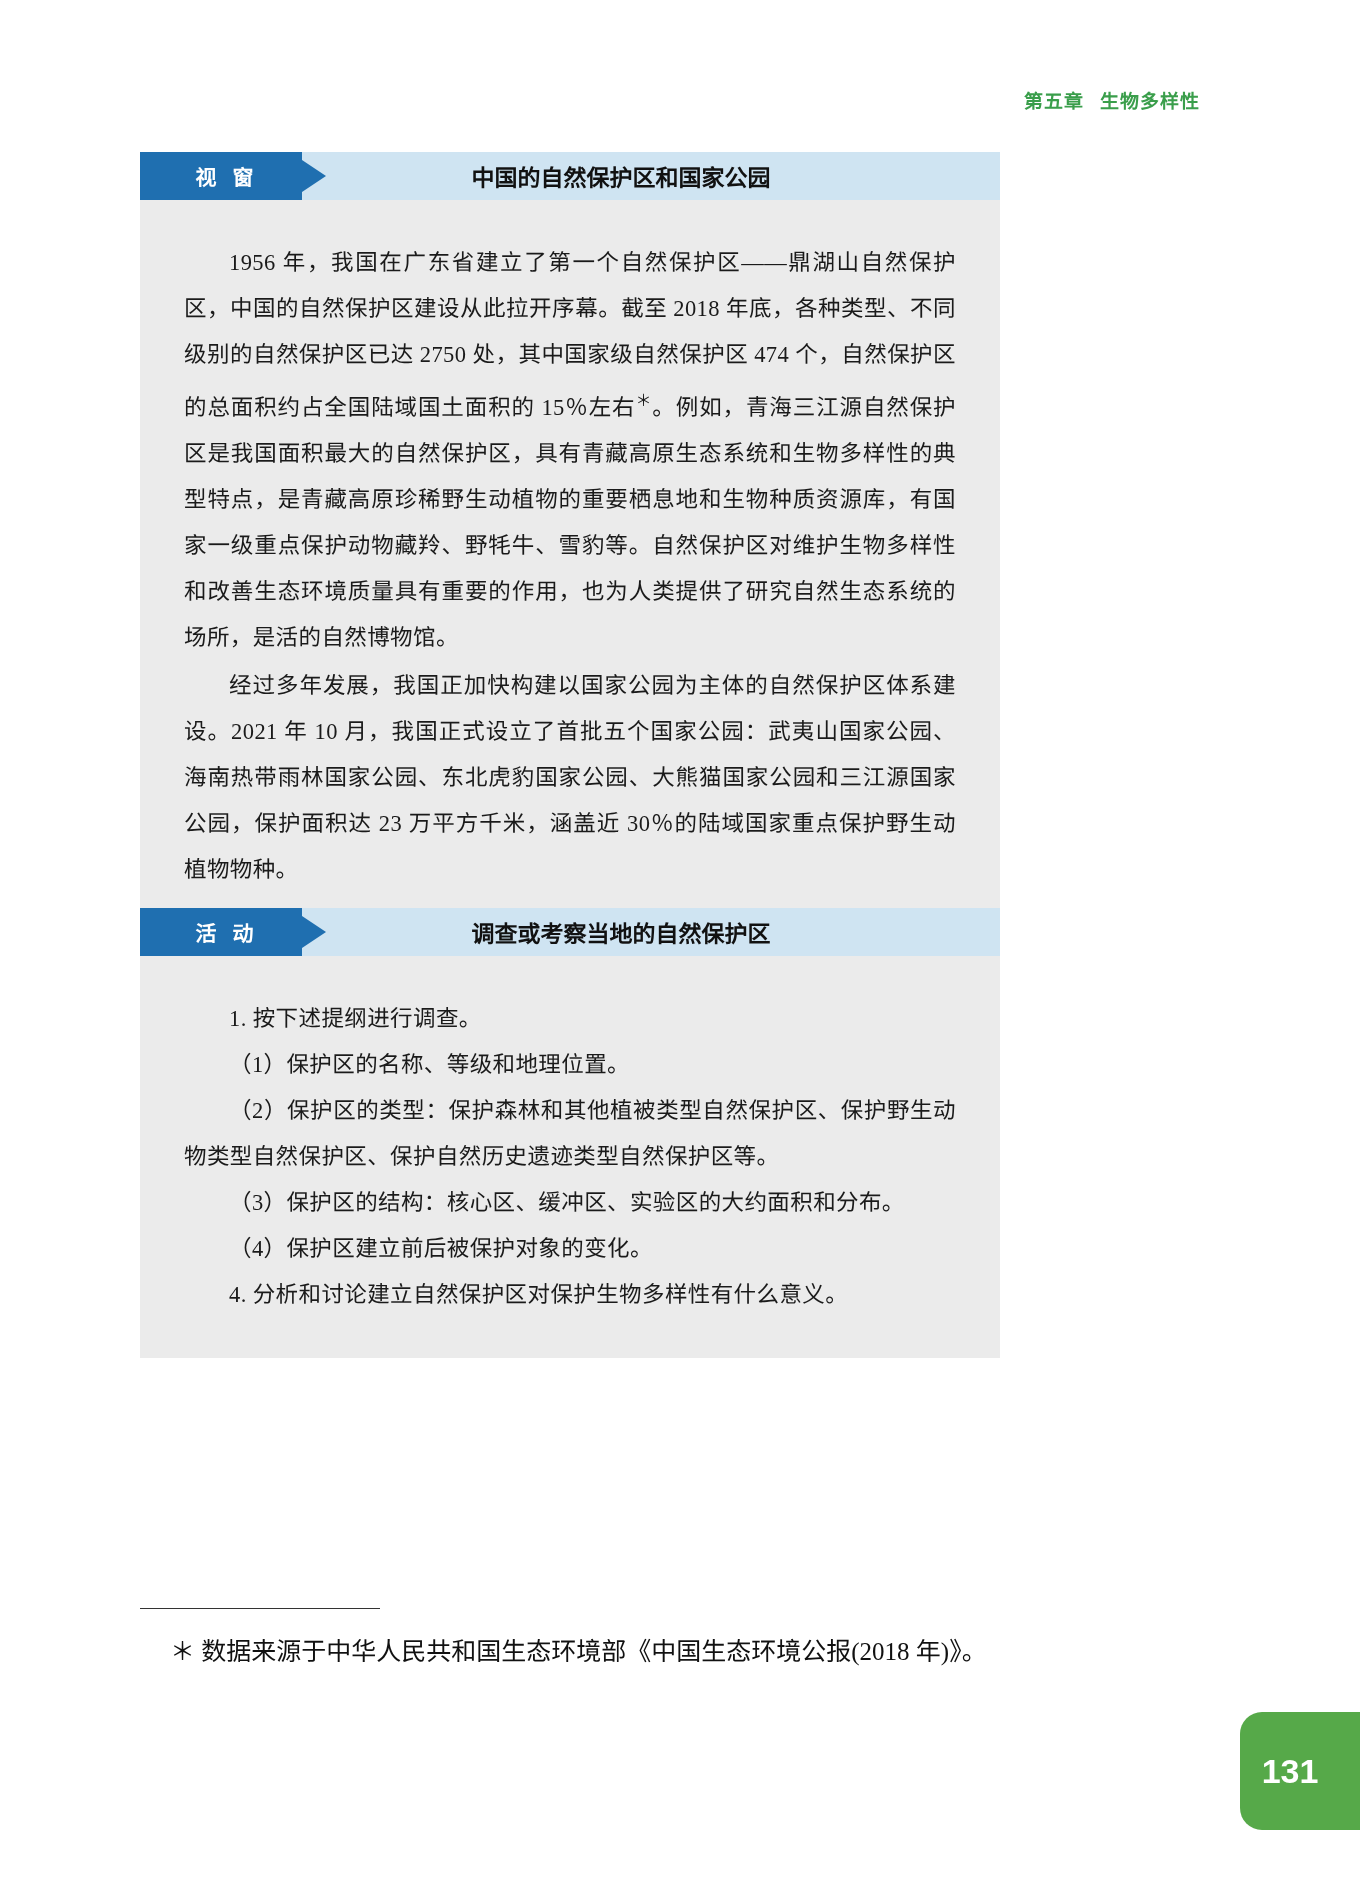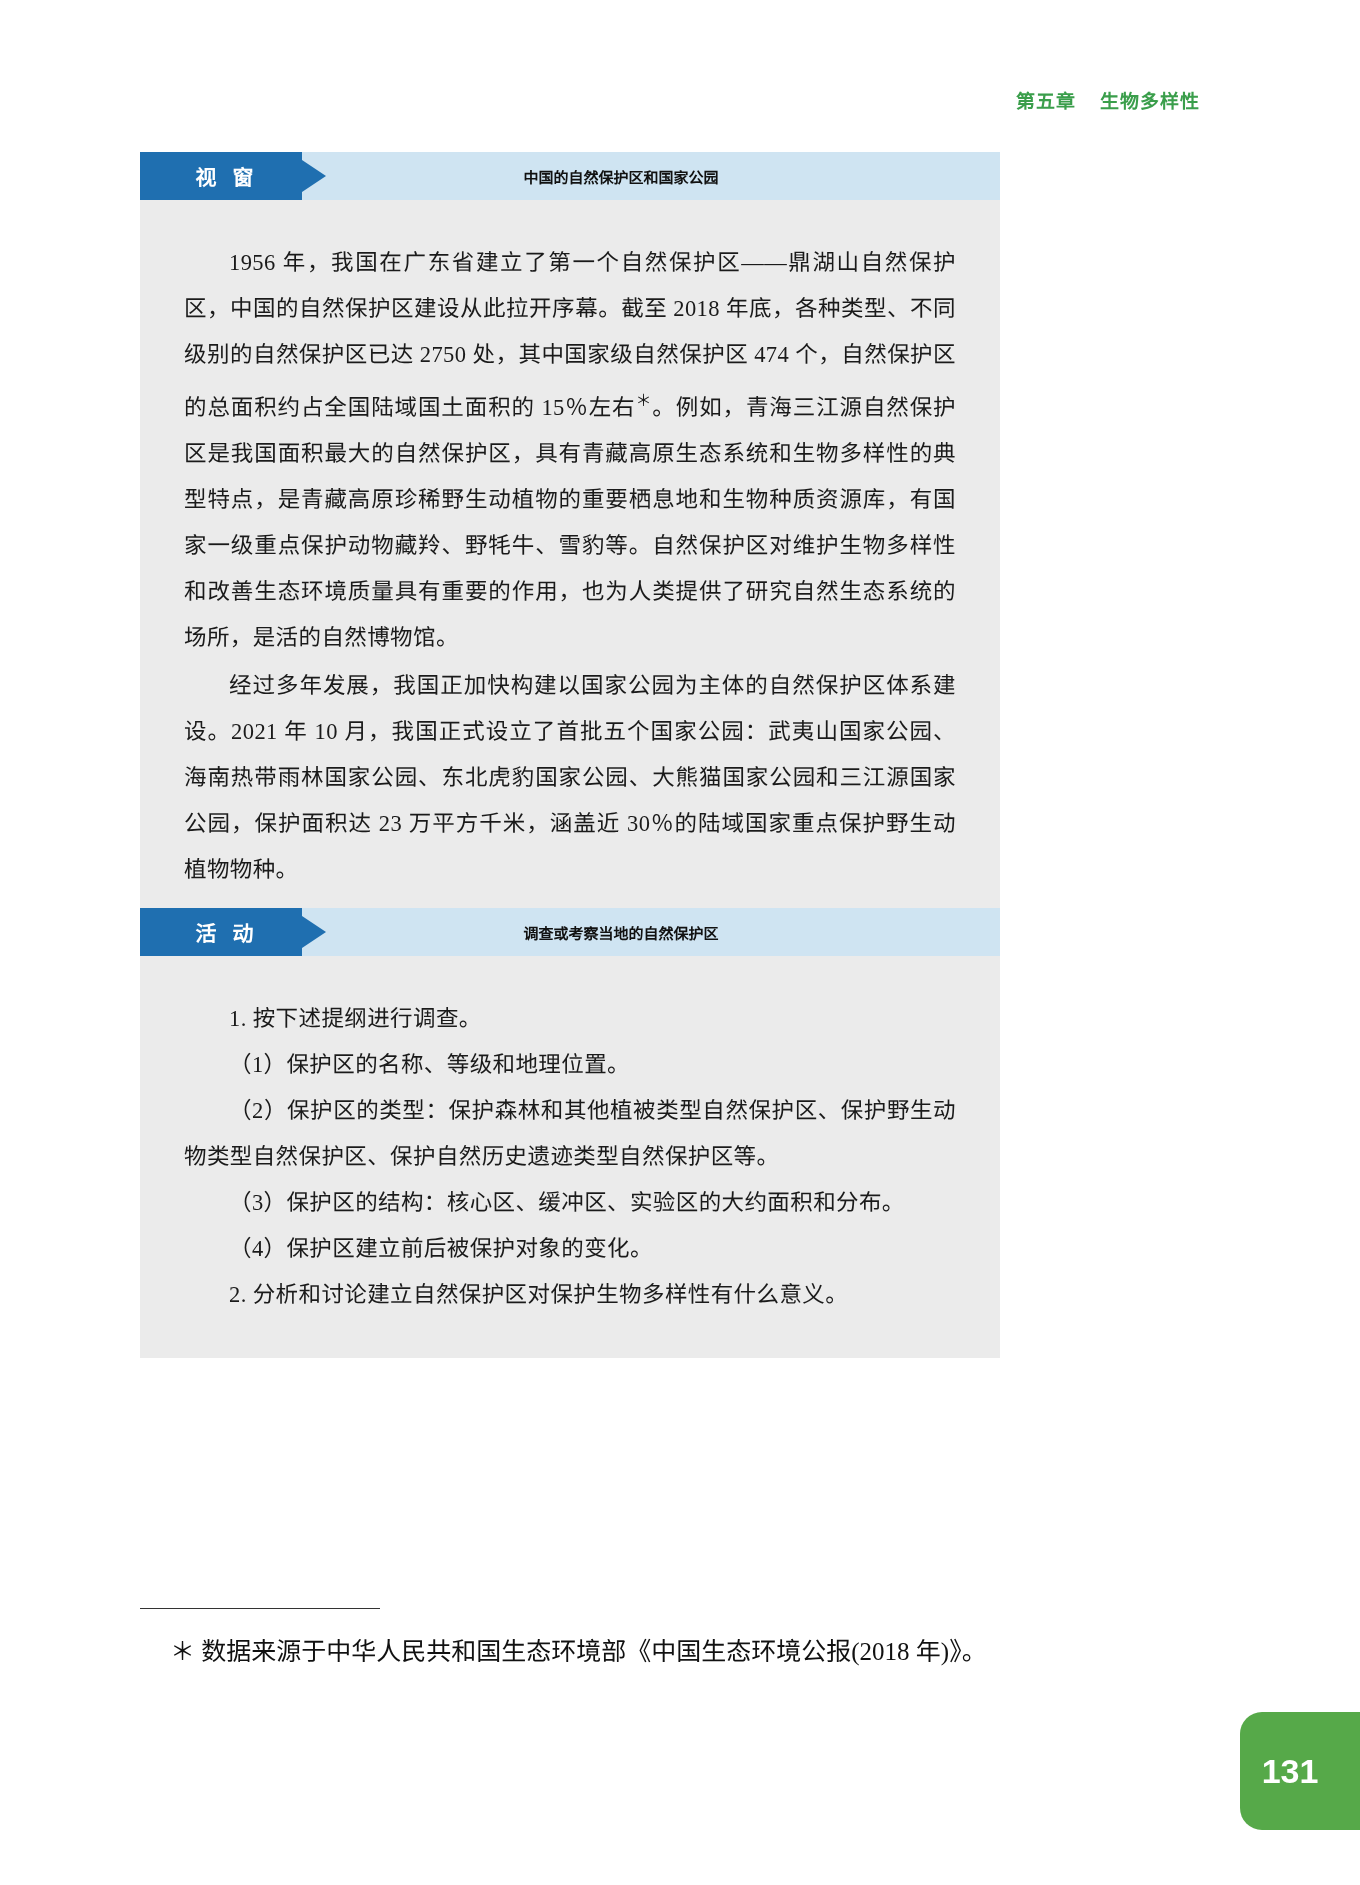--- a/index.html
+++ b/index.html
@@ -21,21 +21,21 @@
     position: absolute;
     top: 86px;
     right: 160px;
     font-family: "Liberation Sans", "DejaVu Sans", sans-serif;
     font-weight: bold;
     font-size: 19px;
     letter-spacing: 1px;
     color: #3a9e4b;
     white-space: nowrap;
   }
-  .running-head .rh-num { margin-right: 24px; }
+  .running-head .rh-num { margin-right: 16px; }
 
   
   .panel {
     position: absolute;
     left: 140px;
     width: 860px;
     background: #ebebeb;
   }
 
   .panel-header {
@@ -72,21 +72,21 @@
     height: 0;
     border-top: 24px solid transparent;
     border-bottom: 24px solid transparent;
     border-left: 36px solid #1f6fb0;
   }
   .panel-title {
     flex: 1;
     text-align: center;
     font-family: "Liberation Sans", "DejaVu Sans", sans-serif;
     font-weight: bold;
-    font-size: 15px;
+    font-size: 23px;
     color: #111111;
     padding-right: 60px;
   }
 
   .panel-body {
     padding: 40px 44px 44px 44px;
   }
 
   p.para {
     margin: 0 0 2px 0;
@@ -173,20 +173,20 @@
   <div class="panel-header">
     <div class="tag">活 动</div>
     <div class="panel-title">调查或考察当地的自然保护区</div>
   </div>
   <div class="panel-body" style="padding-bottom:40px;">
     <p class="item">1. 按下述提纲进行调查。</p>
     <p class="item">（1）保护区的名称、等级和地理位置。</p>
     <p class="item">（2）保护区的类型：保护森林和其他植被类型自然保护区、保护野生动物类型自然保护区、保护自然历史遗迹类型自然保护区等。</p>
     <p class="item">（3）保护区的结构：核心区、缓冲区、实验区的大约面积和分布。</p>
     <p class="item">（4）保护区建立前后被保护对象的变化。</p>
-    <p class="item">2. 分析和讨论建立自然保护区对保护生物多样性有什么意义。</p>
+    <p class="item">4. 分析和讨论建立自然保护区对保护生物多样性有什么意义。</p>
   </div>
 </div>
 
 <div class="footnote-rule"></div>
 <div class="footnote">＊ 数据来源于中华人民共和国生态环境部《中国生态环境公报(2018 年)》。</div>
 
 <div class="page-tab">131</div>
 
 </body></html>

